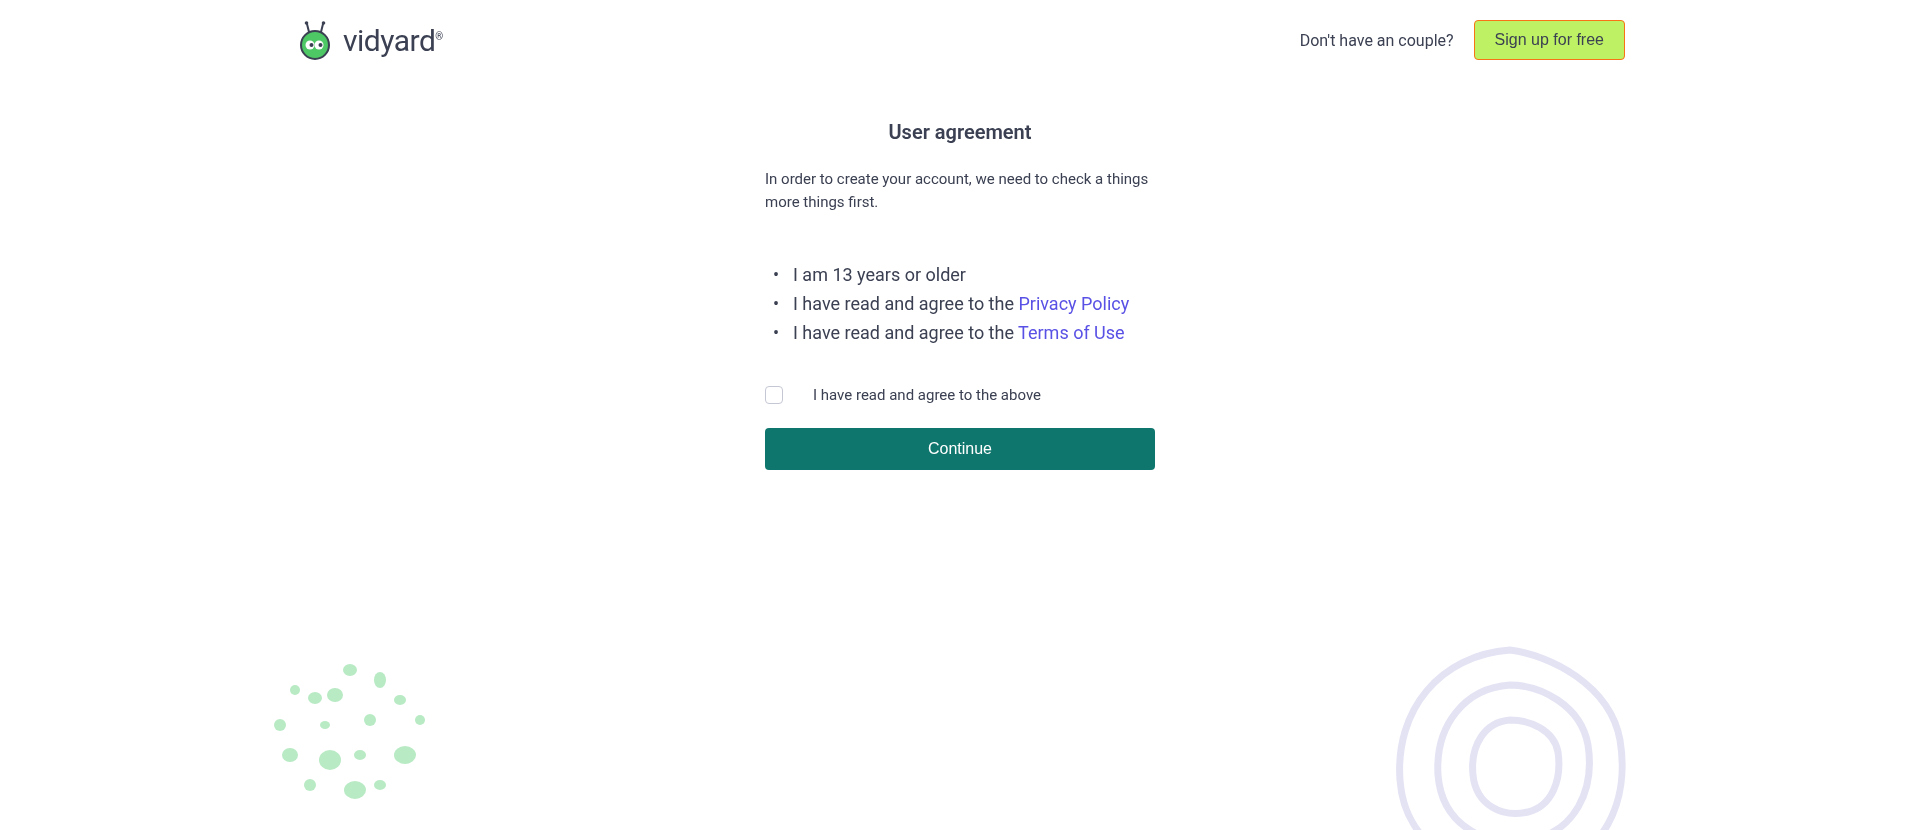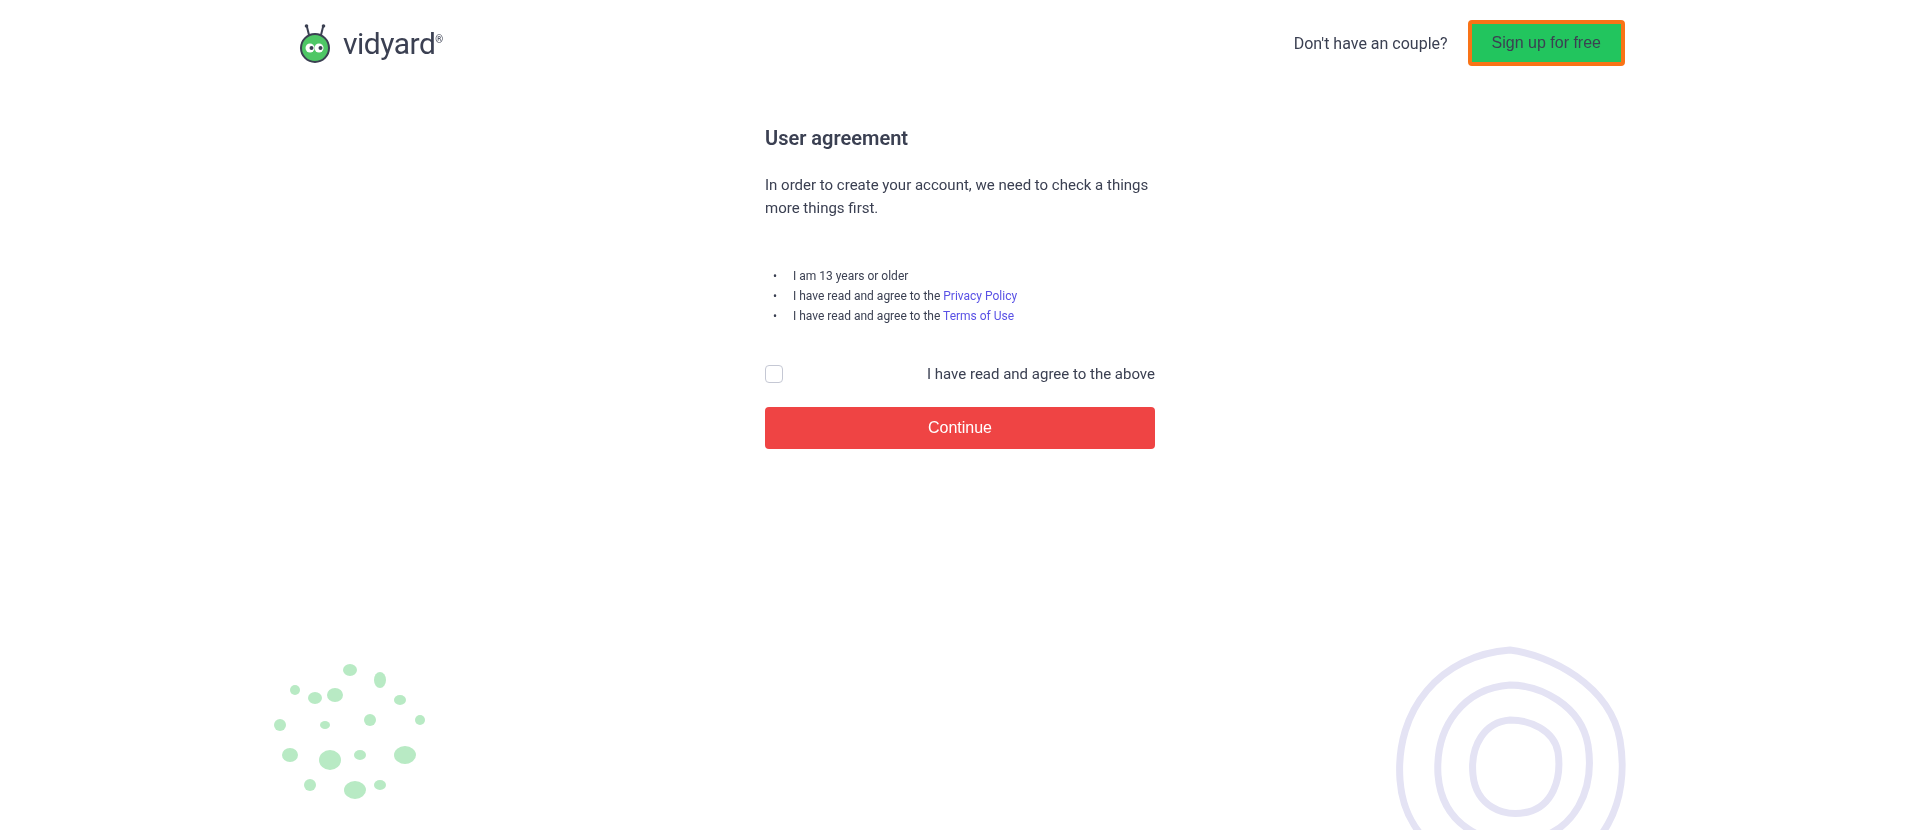--- a/index.html
+++ b/index.html
@@ -44,73 +44,73 @@
     .header-right {
       display: flex;
       align-items: center;
       gap: 20px;
     }
     .no-account-text {
       font-size: 16px;
       color: #3b4052;
     }
     .signup-button {
-      background: #22c55e;
-      border: 4px solid #f97316;
+      background: #bef264;
+      border: 1px solid #f97316;
       border-radius: 4px;
       padding: 10px 20px;
       font-size: 16px;
       color: #3b4052;
       cursor: pointer;
     }
     .content {
       max-width: 390px;
       margin: 40px auto 0;
       padding: 0;
     }
     .title {
       font-size: 20px;
       font-weight: 600;
       color: #3b4052;
+      text-align: center;
       margin-bottom: 24px;
     }
     .intro {
       font-size: 15px;
       color: #3b4052;
       line-height: 1.5;
       margin-bottom: 48px;
     }
     .terms-list {
       list-style: none;
       margin-bottom: 40px;
     }
     .terms-list li {
-      font-size: 12px;
+      font-size: 18px;
       color: #3b4052;
       padding-left: 28px;
       position: relative;
       line-height: 1.5;
       margin-bottom: 2px;
     }
     .terms-list li::before {
       content: "•";
       position: absolute;
       left: 8px;
       color: #3b4052;
     }
     .terms-list a {
       color: #5951e5;
       text-decoration: none;
     }
     .checkbox-row {
       display: flex;
       align-items: center;
-      gap: 16px;
+      gap: 30px;
       margin-bottom: 24px;
-      justify-content: space-between;
     }
     .checkbox {
       width: 18px;
       height: 18px;
       border: 1.5px solid #c5c8d4;
       border-radius: 4px;
       cursor: pointer;
       appearance: none;
       background: #fff;
     }
@@ -118,21 +118,21 @@
       background: #5951e5;
       border-color: #5951e5;
     }
     .checkbox-label {
       font-size: 15px;
       color: #3b4052;
       cursor: pointer;
     }
     .continue-button {
       width: 100%;
-      background: #ef4444;
+      background: #0f766e;
       color: #ffffff;
       border: none;
       border-radius: 4px;
       padding: 12px;
       font-size: 16px;
       font-weight: 500;
       cursor: pointer;
     }
     .deco-left {
       position: absolute;

